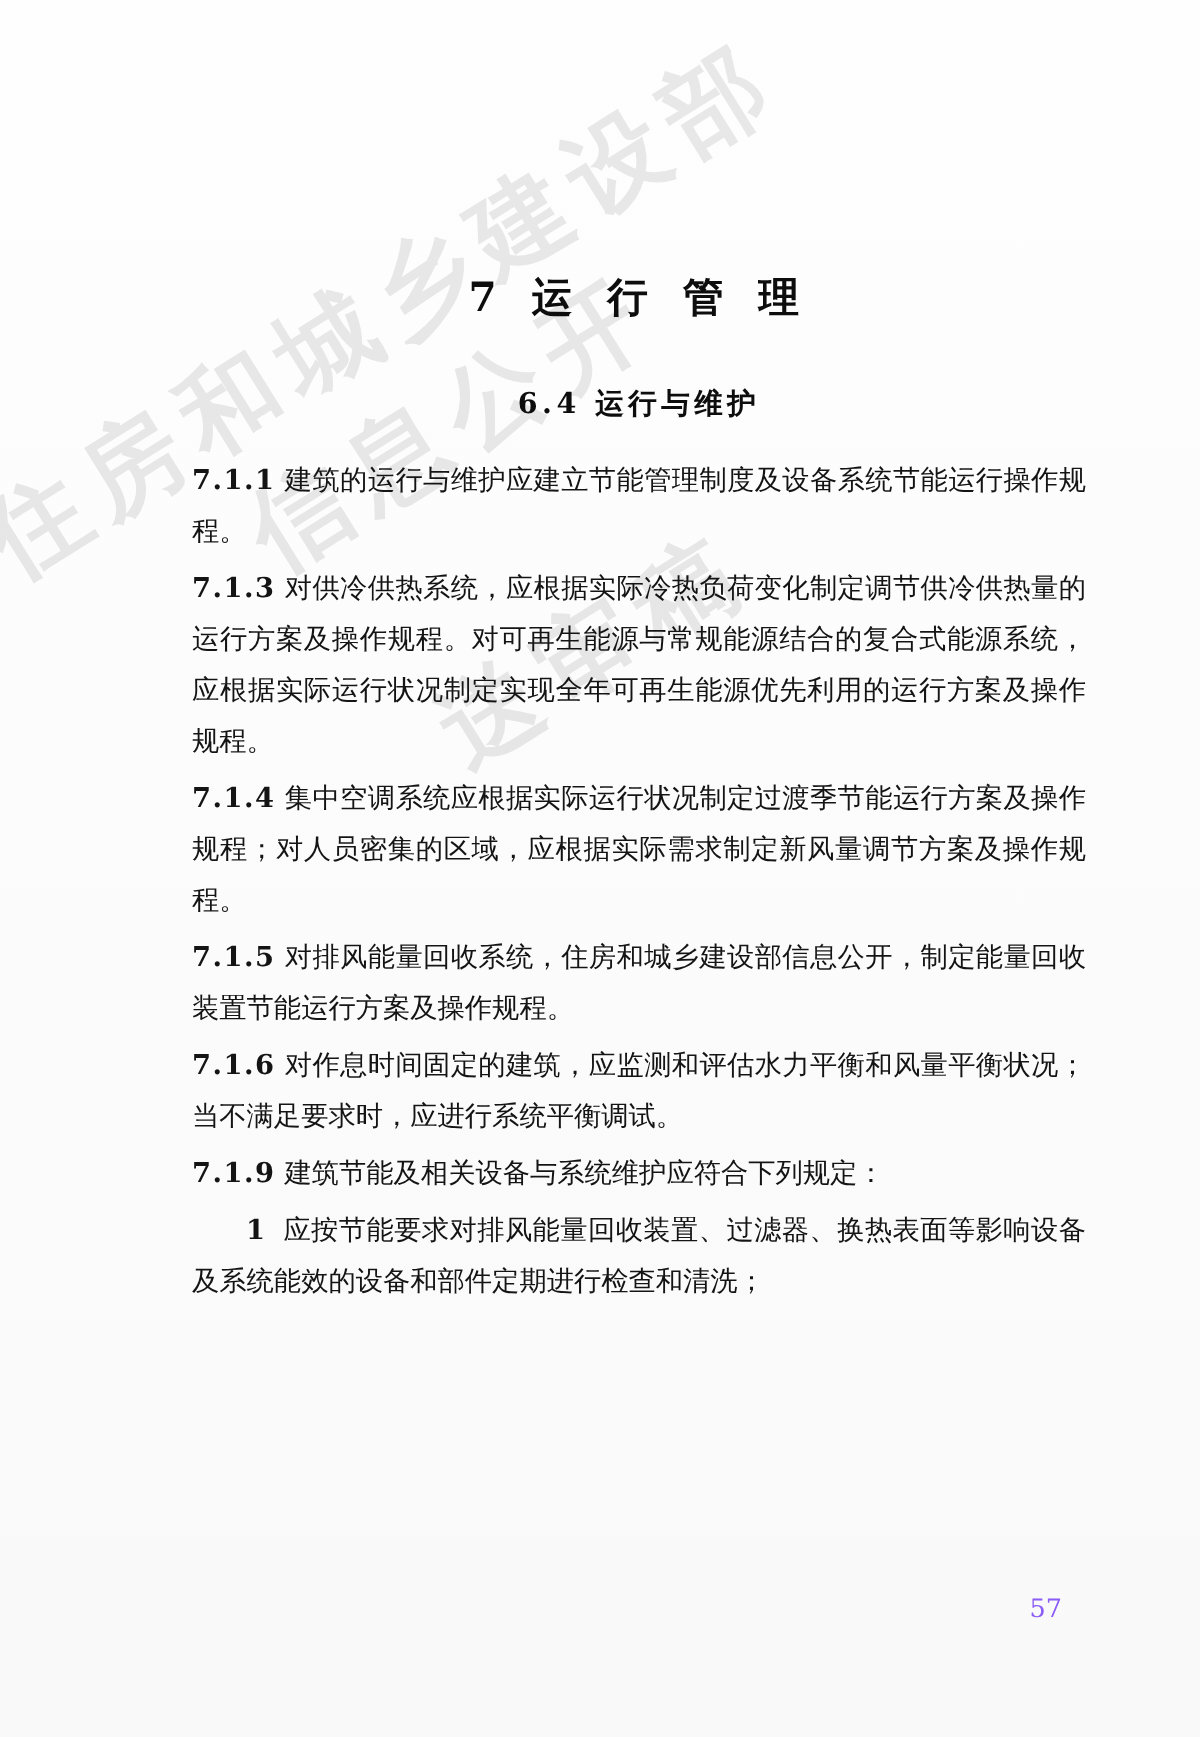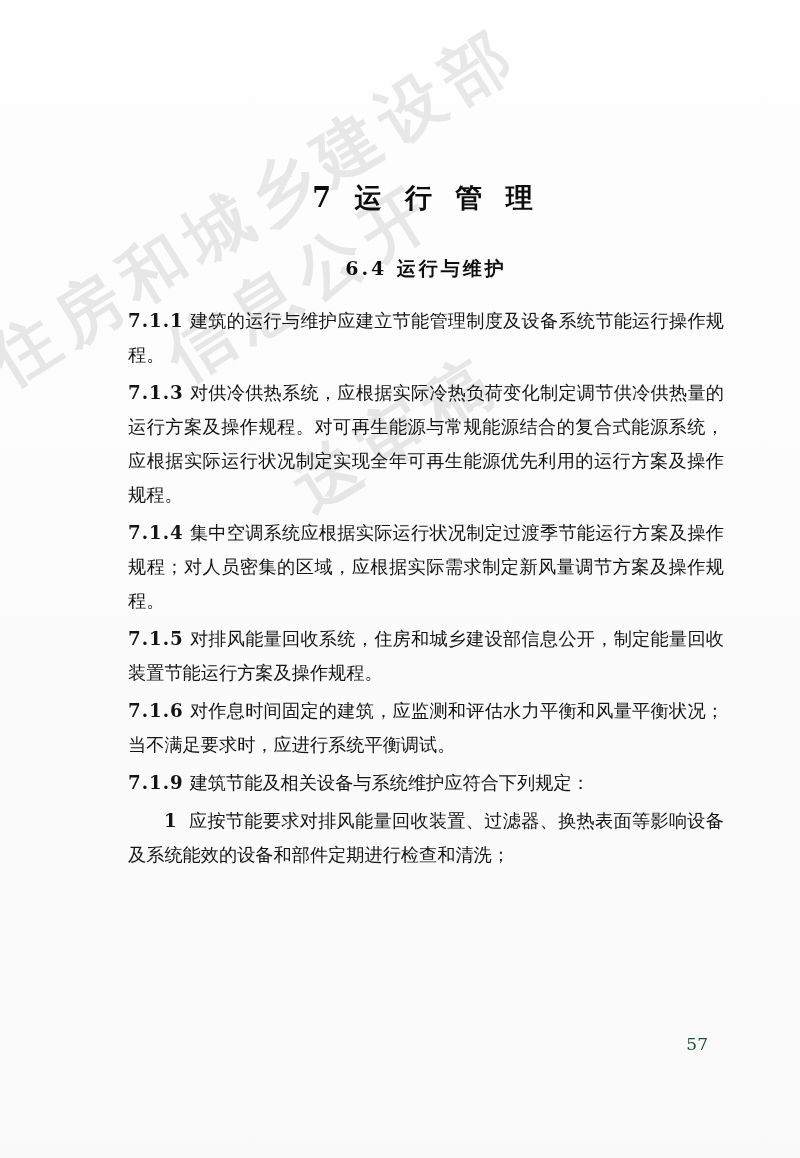--- a/index.html
+++ b/index.html
@@ -84,24 +84,24 @@
     text-indent: 0;
   }
   .sub-item .subnum {
     font-weight: 700;
     margin-left: 36px;
     margin-right: 12px;
   }
   .page-number {
     position: absolute;
     right: 92px;
-    top: 1034px;
+    top: 1063px;
     font-size: 17px;
     font-family: "DejaVu Serif", "Liberation Serif", serif;
-    color: #14532d;
+    color: #8b5cf6;
   }
 </style>
 </head>
 <body>
 
 <div class="page">
   <div class="paper"></div>
 
   <div class="watermark">住房和城乡建设部信息公开
 

